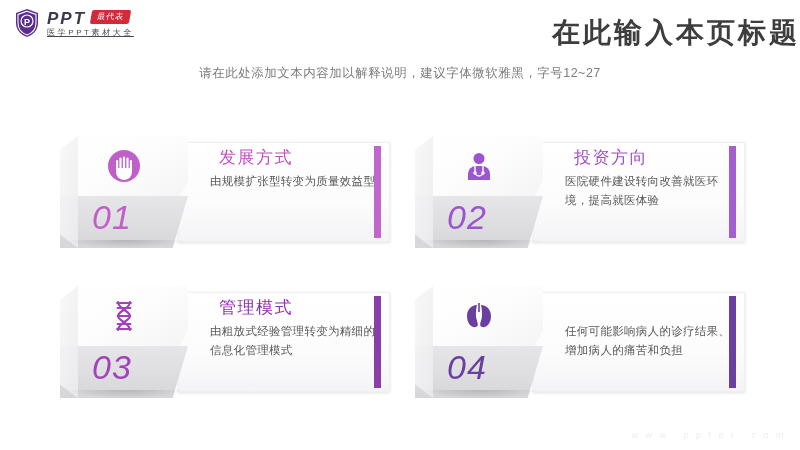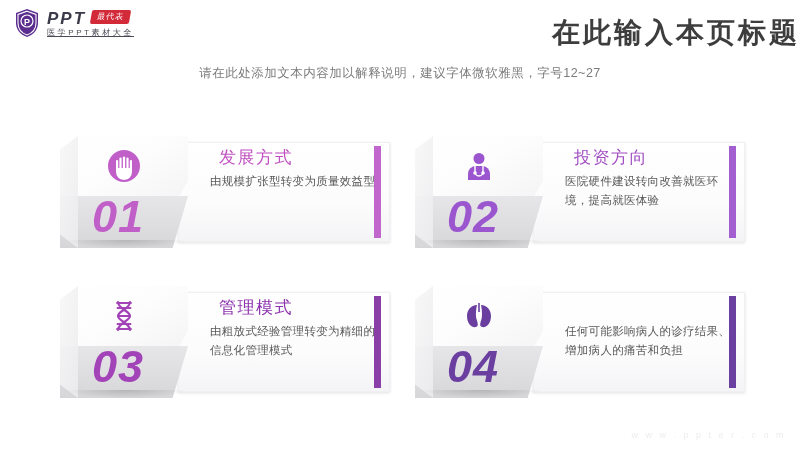--- a/index.html
+++ b/index.html
@@ -84,21 +84,21 @@
   }
 
   .icon-wrap{
     position:absolute;left:44px;top:10px;width:40px;height:40px;
     display:flex;align-items:center;justify-content:center;
   }
   .icon-wrap svg{display:block;}
 
   .num{
     position:absolute;left:32px;top:64px;width:96px;
-    font-size:45px;font-weight:bold;font-style:italic;letter-spacing:1px;
+    font-size:34px;font-weight:normal;font-style:italic;letter-spacing:1px;
     line-height:34px;
   }
 
   .card-title{
     position:absolute;left:150px;top:10px;
     font-size:17px;font-weight:normal;letter-spacing:1.5px;margin-left:9px;
   }
   .card-body{
     position:absolute;left:150px;top:36px;width:170px;
     font-size:11.5px;color:#585858;line-height:19px;letter-spacing:.3px;

